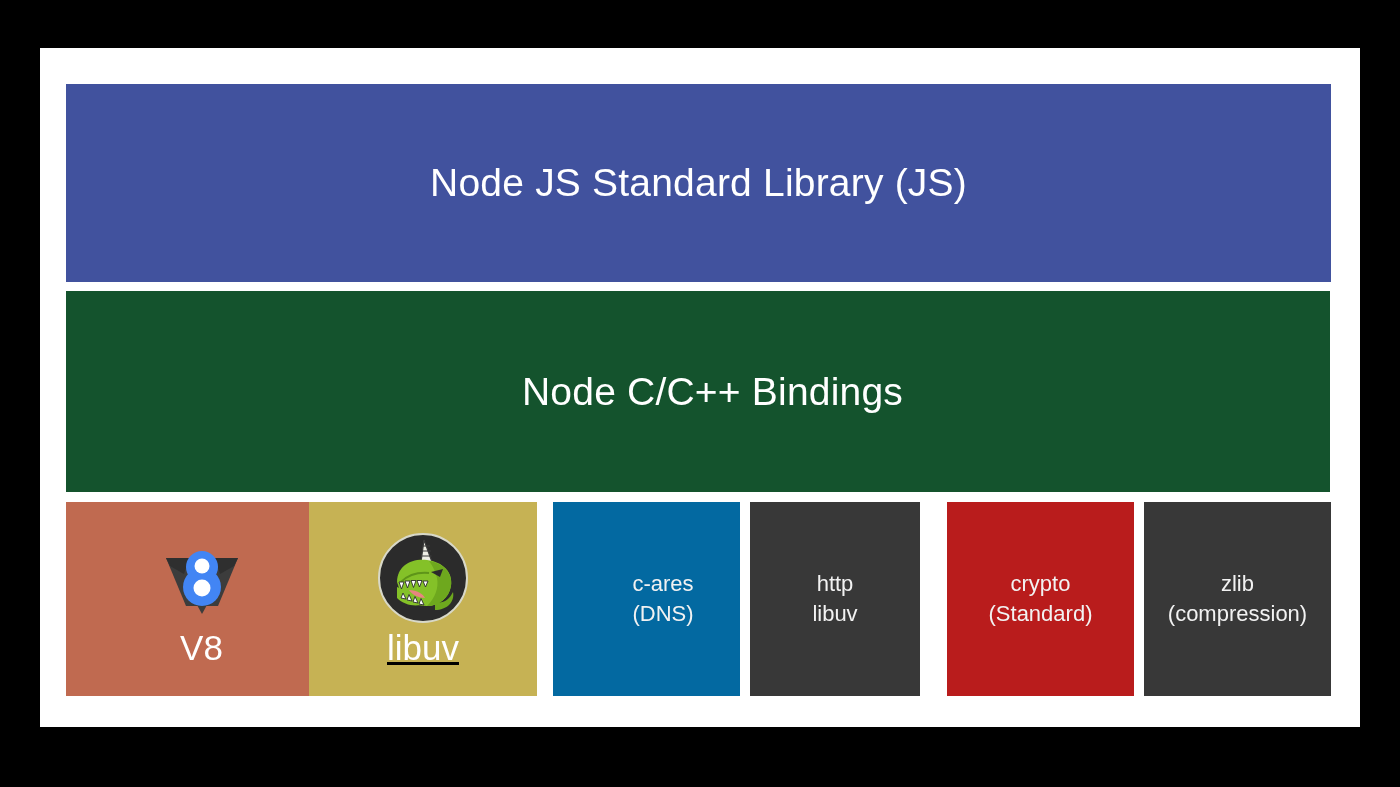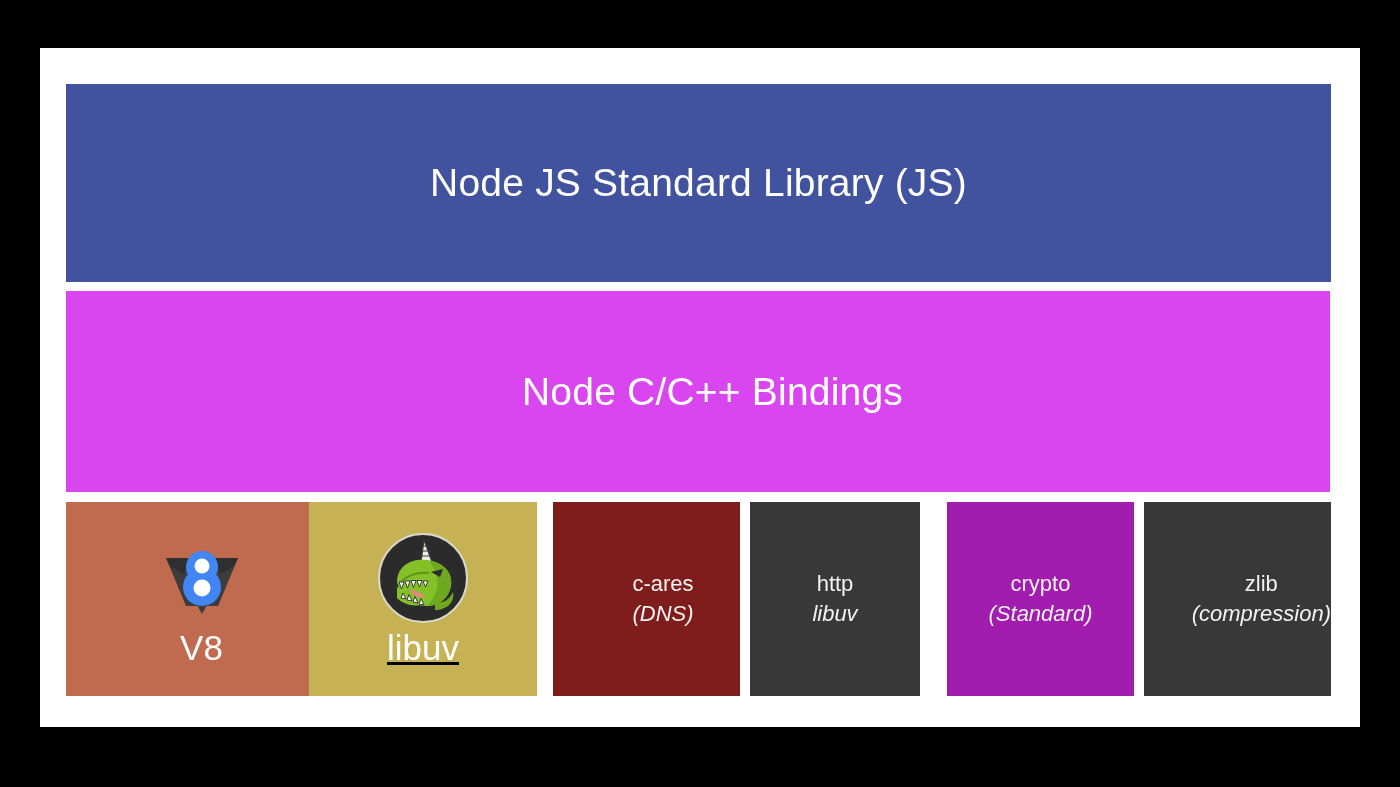--- a/index.html
+++ b/index.html
@@ -50,21 +50,21 @@
     text-align: center;
   }
 
   
   .layer-bind {
     position: absolute;
     left: 26px;
     top: 243px;      
     width: 1264px;   
     height: 201px;   
-    background: #d946ef;
+    background: #14532d;
     display: flex;
     align-items: center;
     justify-content: center;
     padding-left: 29px;
   }
   .layer-bind .label {
     color: #ffffff;
     font-size: 39px;
     font-weight: 400;
     letter-spacing: 0.2px;
@@ -86,24 +86,24 @@
     height: 194px;
     display: flex;
     flex-direction: column;
     align-items: center;
     justify-content: center;
   }
 
   
   .tile-v8      { left: 0px;    width: 271px; background: #c06a50; }
   .tile-libuv   { left: 243px;  width: 228px; background: #c6b254; text-decoration: underline; }
-  .tile-cares   { left: 487px;  width: 187px; background: #7f1d1d; padding-left: 33px; }
+  .tile-cares   { left: 487px;  width: 187px; background: #0369a1; padding-left: 33px; }
   .tile-http    { left: 684px;  width: 170px; background: #383838; }
-  .tile-crypto  { left: 881px;  width: 187px; background: #a21caf; }
-  .tile-zlib    { left: 1078px; width: 187px; background: #383838; align-items: flex-end; }
+  .tile-crypto  { left: 881px;  width: 187px; background: #b91c1c; }
+  .tile-zlib    { left: 1078px; width: 187px; background: #383838; }
 
   .dep-logo {
     width: 92px;
     height: 92px;
     margin-bottom: 6px;
     display: flex;
     align-items: center;
     justify-content: center;
   }
 
@@ -115,21 +115,21 @@
     text-align: center;
   }
 
   .dep-text {
     color: #f2f2f2;
     font-size: 22px;
     font-weight: 400;
     line-height: 1.35;
     text-align: center;
   }
-  .dep-text .sub { display: block; font-style: italic; }
+  .dep-text .sub { display: block; }
 </style>
 </head>
 <body>
 
 <div id="stage">
   <div id="slide">
 
     <div class="layer-std">
       <div class="label">Node JS Standard Library (JS)</div>
     </div>

